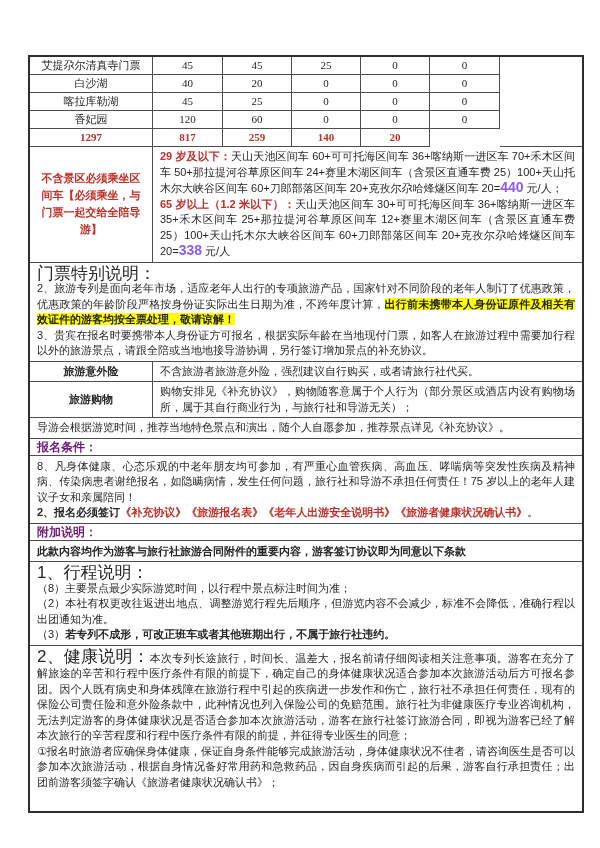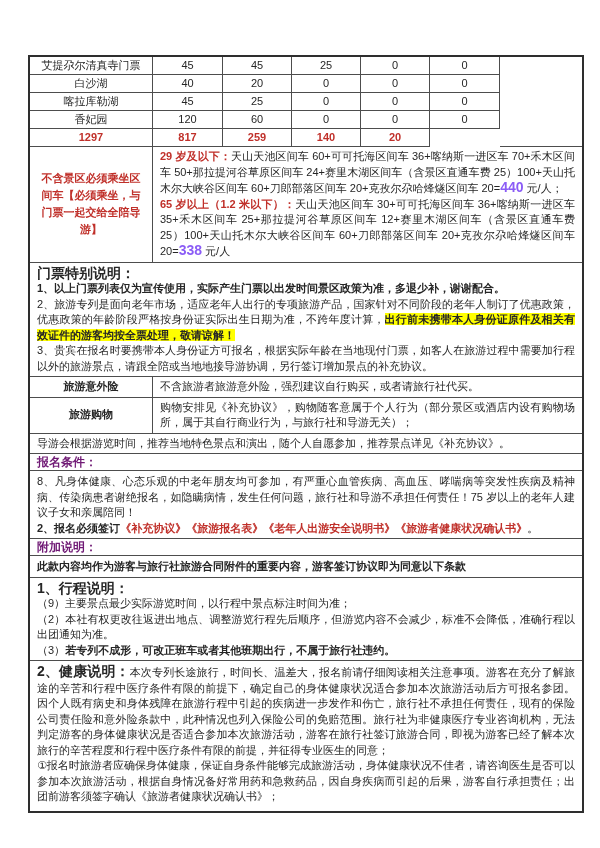--- a/index.html
+++ b/index.html
@@ -24,21 +24,21 @@
 
   
   .price-grid {
     display:grid;
     grid-template-columns:123px 70px 69px 69px 69px 70px 1fr;
     grid-auto-rows:18px;
   }
   .pc {
     border-right:1px solid #4d4d4d; border-bottom:1px solid #4d4d4d;
     display:flex; align-items:center; justify-content:center;
-    font-family:Liberation Sans, sans-serif;
+    font-family:Liberation Serif, serif;
     font-size:11px;
   }
   .pc.name { font-family:"Liberation Sans",sans-serif; }
   .pc.total { color:#c0302a; font-weight:bold; }
   .pc.spacer { grid-column:7; grid-row:1 / span 5; border-right:none; }
   .price-grid { border-bottom:none; }
 
   
   .duo { display:flex; }
   .duo .label-cell {
@@ -50,21 +50,21 @@
   .duo .content-cell { flex:1; padding:2px 7px; text-align:justify; }
 
   .red { color:#c0302a; }
   .bold { font-weight:bold; }
   .shuttle-label { color:#c0302a; font-weight:bold; line-height:17px; }
   .big-price { font-size:14px; font-weight:bold; color:#8b5cf6; }
   .hl { background:#ffff00; font-weight:bold; }
 
   .full-cell { padding:3px 7px 2px 7px; text-align:justify; }
   .sec-header { padding:1px 7px 0 7px; font-size:12px; font-weight:bold; color:#701a75; line-height:15px; }
-  .notes-title, .para-title { font-weight:bold; font-size:14px; }
+  .notes-title, .para-title { font-weight:normal; font-size:17px; }
   p.line { margin:0; }
 </style>
 </head>
 <body>
 
 <div class="doc-table">
 
   <div class="price-grid sect">
     <div class="pc name">艾提尕尔清真寺门票</div>
     <div class="pc">45</div>
@@ -106,21 +106,20 @@
   <div class="duo sect">
     <div class="label-cell shuttle-label">不含景区必须乘坐区间车【必须乘坐，与门票一起交给全陪导游】</div>
     <div class="content-cell">
       <span class="red bold">29 岁及以下：</span><span>天山天池区间车 60+可可托海区间车 36+喀纳斯一进区车 70+禾木区间车 50+那拉提河谷草原区间车 24+赛里木湖区间车（含景区直通车费 25）100+天山托木尔大峡谷区间车 60+刀郎部落区间车 20+克孜尔尕哈烽燧区间车 20=</span><span class="big-price">440</span><span> 元/人；</span><br>
       <span class="red bold">65 岁以上（1.2 米以下）：</span><span>天山天池区间车 30+可可托海区间车 36+喀纳斯一进区车 35+禾木区间车 25+那拉提河谷草原区间车 12+赛里木湖区间车（含景区直通车费 25）100+天山托木尔大峡谷区间车 60+刀郎部落区间车 20+克孜尔尕哈烽燧区间车 20=</span><span class="big-price">338</span><span> 元/人</span>
     </div>
   </div>
 
   <div class="full-cell sect">
     <p class="line notes-title">门票特别说明：</p>
-    <p class="line bold">1、以上门票列表仅为宣传使用，实际产生门票以出发时间景区政策为准，多退少补，谢谢配合。</p>
     <p class="line"><span>2、旅游专列是面向老年市场，适应老年人出行的专项旅游产品，国家针对不同阶段的老年人制订了优惠政策，优惠政策的年龄阶段严格按身份证实际出生日期为准，不跨年度计算，</span><span class="hl">出行前未携带本人身份证原件及相关有效证件的游客均按全票处理，敬请谅解！</span></p>
     <p class="line">3、贵宾在报名时要携带本人身份证方可报名，根据实际年龄在当地现付门票，如客人在旅游过程中需要加行程以外的旅游景点，请跟全陪或当地地接导游协调，另行签订增加景点的补充协议。</p>
   </div>
 
   <div class="duo sect">
     <div class="label-cell">旅游意外险</div>
     <div class="content-cell">不含旅游者旅游意外险，强烈建议自行购买，或者请旅行社代买。</div>
   </div>
   <div class="duo sect">
     <div class="label-cell">旅游购物</div>
@@ -134,21 +133,21 @@
   <div class="full-cell sect">
     <p class="line">8、凡身体健康、心态乐观的中老年朋友均可参加，有严重心血管疾病、高血压、哮喘病等突发性疾病及精神病、传染病患者谢绝报名，如隐瞒病情，发生任何问题，旅行社和导游不承担任何责任！75 岁以上的老年人建议子女和亲属陪同！</p>
     <p class="line"><span class="bold">2、报名必须签订</span><span class="red bold">《补充协议》《旅游报名表》《老年人出游安全说明书》《旅游者健康状况确认书》</span><span>。</span></p>
   </div>
 
   <div class="sec-header sect">附加说明：</div>
   <div class="full-cell sect bold">此款内容均作为游客与旅行社旅游合同附件的重要内容，游客签订协议即为同意以下条款</div>
 
   <div class="full-cell sect">
     <p class="line para-title">1、行程说明：</p>
-    <p class="line">（9）主要景点最少实际游览时间，以行程中景点标注时间为准；</p>
+    <p class="line">（8）主要景点最少实际游览时间，以行程中景点标注时间为准；</p>
     <p class="line">（2）本社有权更改往返进出地点、调整游览行程先后顺序，但游览内容不会减少，标准不会降低，准确行程以出团通知为准。</p>
     <p class="line"><span>（3）</span><span class="bold">若专列不成形，可改正班车或者其他班期出行，不属于旅行社违约。</span></p>
   </div>
 
   <div class="full-cell sect">
     <p class="line"><span class="para-title">2、健康说明：</span><span>本次专列长途旅行，时间长、温差大，报名前请仔细阅读相关注意事项。游客在充分了解旅途的辛苦和行程中医疗条件有限的前提下，确定自己的身体健康状况适合参加本次旅游活动后方可报名参团。因个人既有病史和身体残障在旅游行程中引起的疾病进一步发作和伤亡，旅行社不承担任何责任，现有的保险公司责任险和意外险条款中，此种情况也列入保险公司的免赔范围。旅行社为非健康医疗专业咨询机构，无法判定游客的身体健康状况是否适合参加本次旅游活动，游客在旅行社签订旅游合同，即视为游客已经了解本次旅行的辛苦程度和行程中医疗条件有限的前提，并征得专业医生的同意；</span></p>
     <p class="line">①报名时旅游者应确保身体健康，保证自身条件能够完成旅游活动，身体健康状况不佳者，请咨询医生是否可以参加本次旅游活动，根据自身情况备好常用药和急救药品，因自身疾病而引起的后果，游客自行承担责任；出团前游客须签字确认《旅游者健康状况确认书》；</p>
 
   </div>
 

